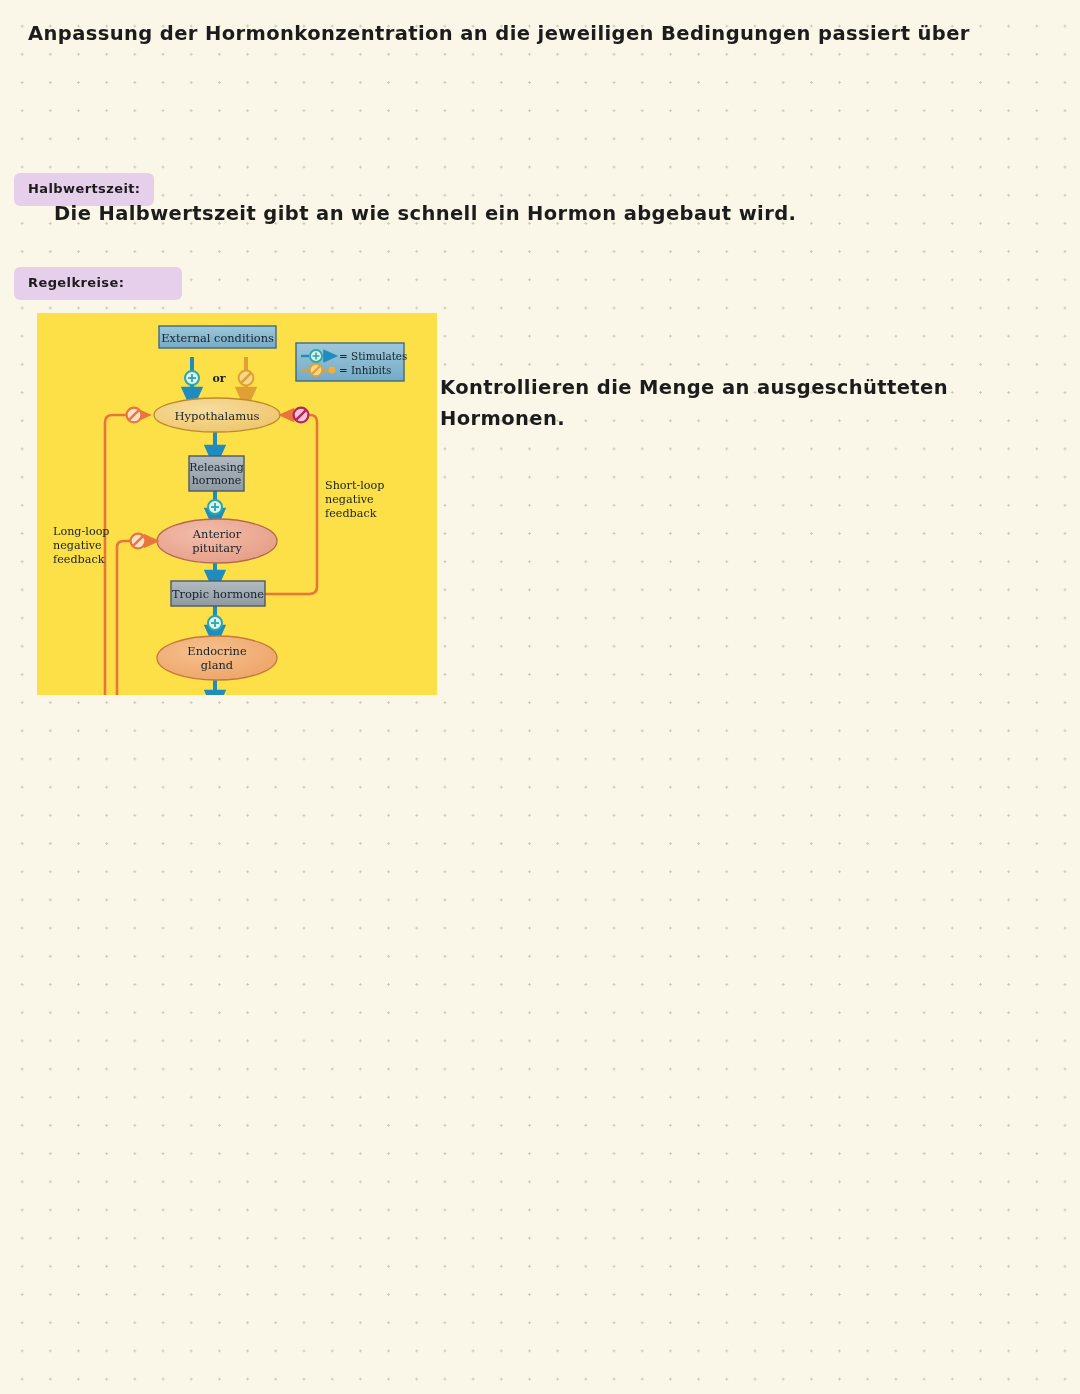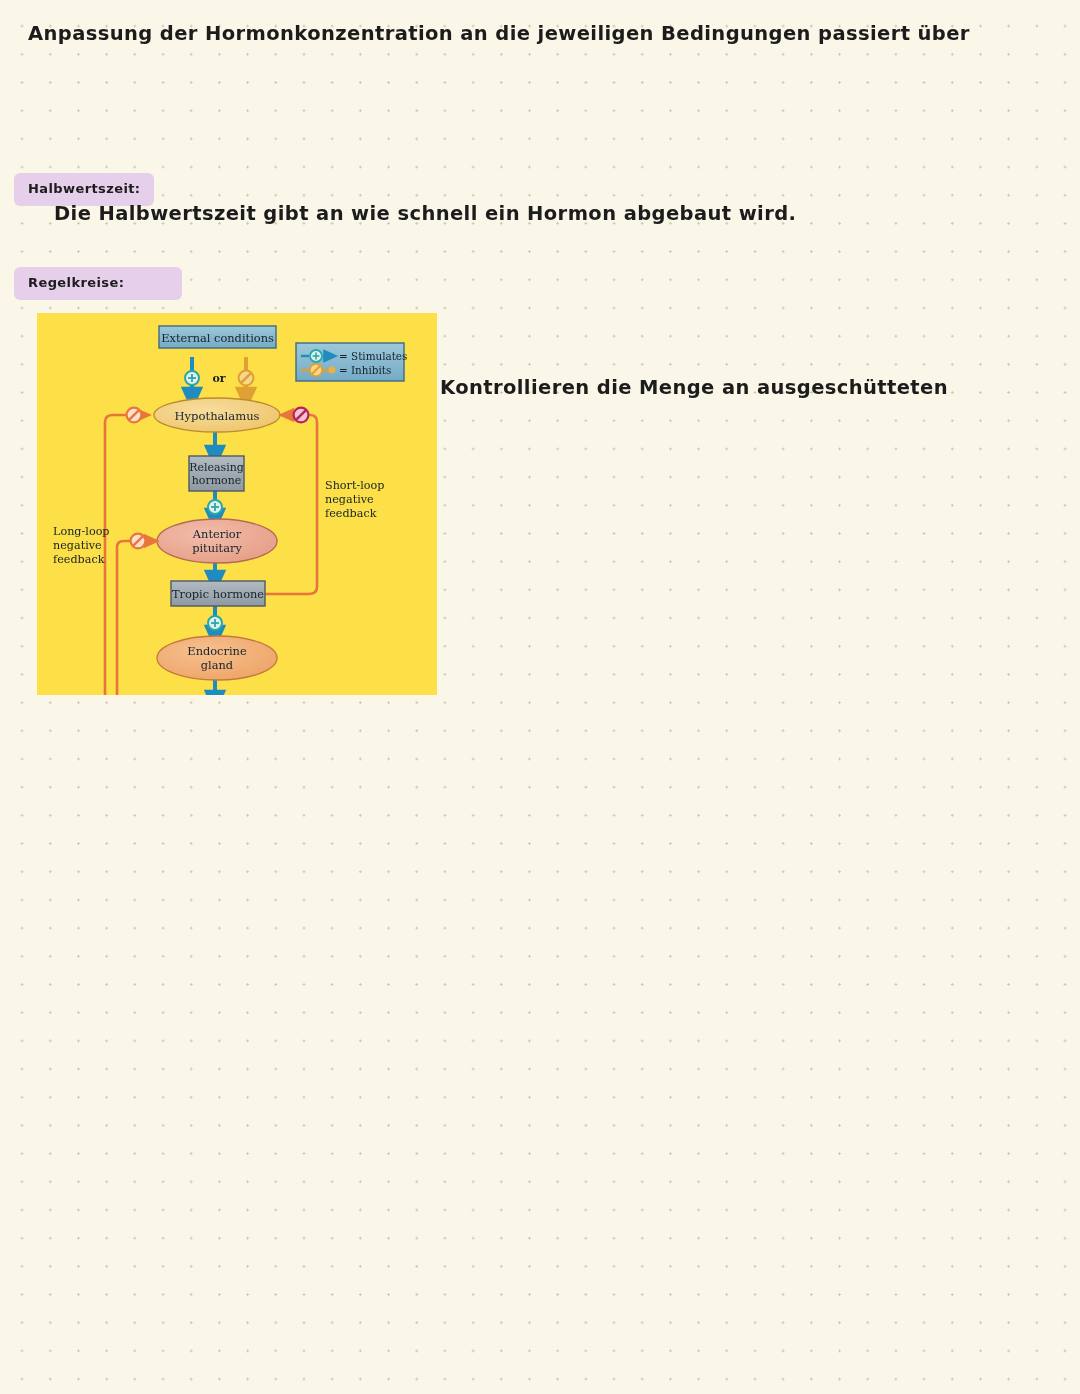--- a/index.html
+++ b/index.html
@@ -88,20 +88,21 @@
 </div>
 
 <div class="highlight-badge" id="badge-halbwertszeit">Halbwertszeit:</div>
 
 <div class="note-text" id="halbwertszeit-desc">Die Halbwertszeit gibt an wie schnell ein Hormon abgebaut wird.</div>
 
 <div class="highlight-badge" id="badge-regelkreise">Regelkreise:</div>
 
 <div id="right-note">
   <span class="note-text line">Kontrollieren die Menge an ausgeschütteten</span>
+  <span class="note-text line">Hormonen.</span>
 </div>
 
 <div id="regelkreis-figure">
 <svg width="400" height="418" viewBox="0 0 400 418" xmlns="http://www.w3.org/2000/svg">
   <defs>
     <marker id="blueArrow" markerWidth="7" markerHeight="7" refX="3.2" refY="3.2" orient="auto">
       <path d="M0.4,0.4 L6.6,3.2 L0.4,6.0 Z" fill="#1f8cbf"></path>
     </marker>
     <marker id="orangeArrow" markerWidth="7" markerHeight="7" refX="3.2" refY="3.2" orient="auto">
       <path d="M0.4,0.4 L6.6,3.2 L0.4,6.0 Z" fill="#e0a033"></path>

